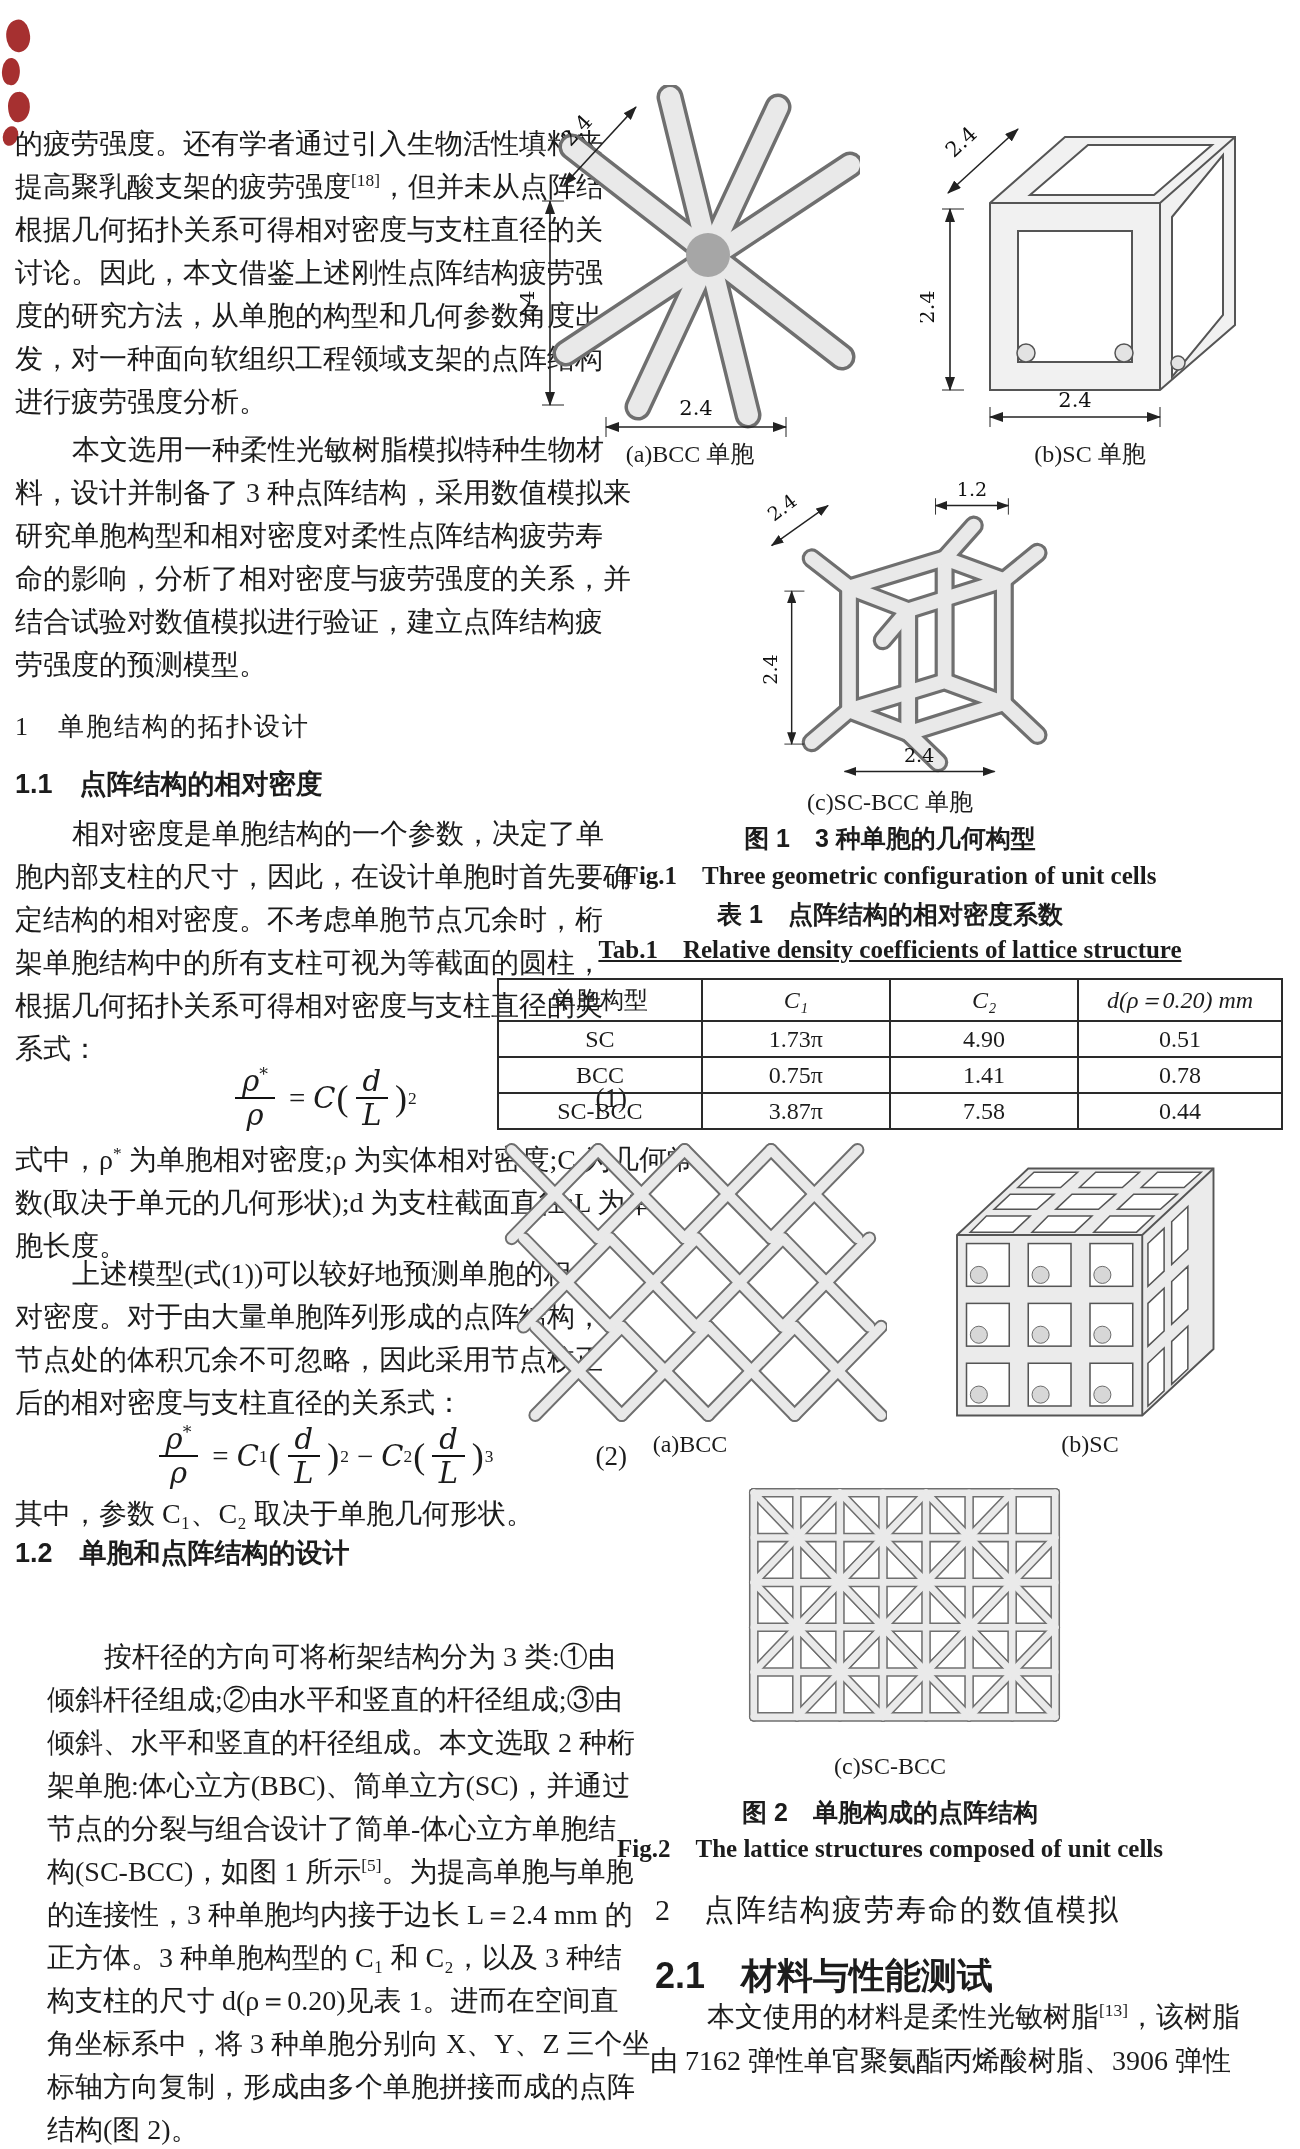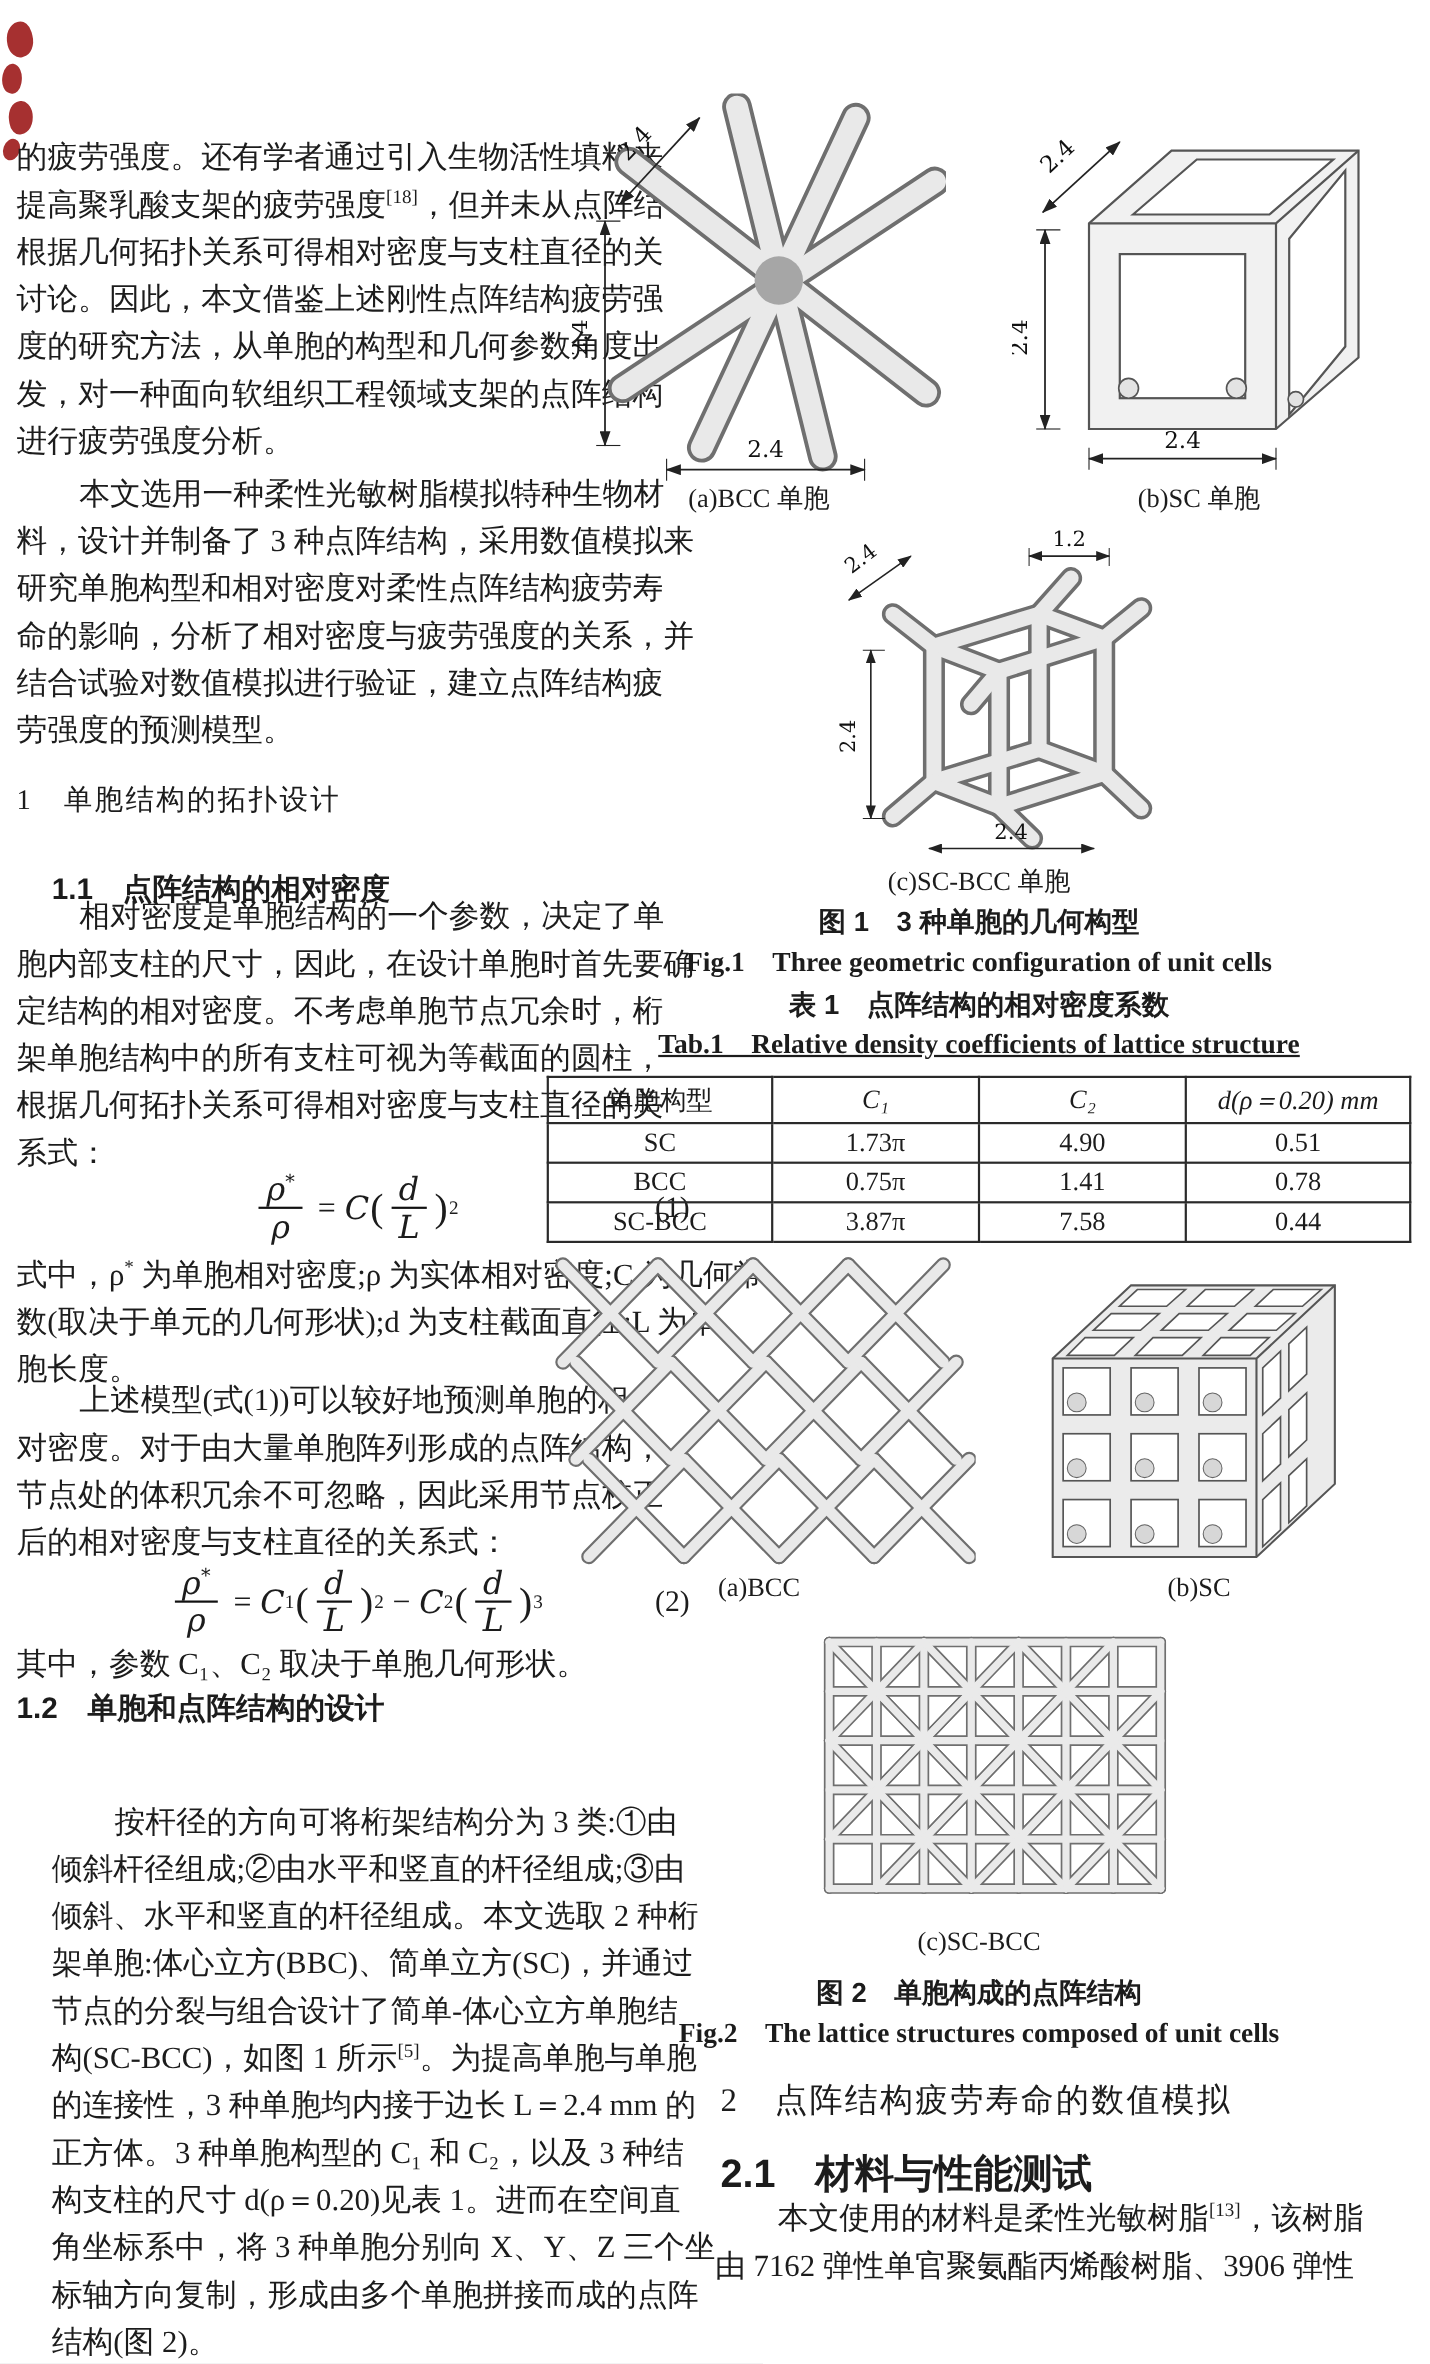--- a/index.html
+++ b/index.html
@@ -74,21 +74,21 @@
   <div class="para" style="top:428px;">
     <div class="line indent">本文选用一种柔性光敏树脂模拟特种生物材</div>
     <div class="line">料，设计并制备了 3 种点阵结构，采用数值模拟来</div>
     <div class="line">研究单胞构型和相对密度对柔性点阵结构疲劳寿</div>
     <div class="line">命的影响，分析了相对密度与疲劳强度的关系，并</div>
     <div class="line">结合试验对数值模拟进行验证，建立点阵结构疲</div>
     <div class="line">劳强度的预测模型。</div>
   </div>
 
   <div class="h-sec" style="top:705px;">1　单胞结构的拓扑设计</div>
-  <div class="h-sub" style="top:788px;margin-left:32px;">1.1　点阵结构的相对密度</div>
+  <div class="h-sub" style="top:764px;">1.1　点阵结构的相对密度</div>
 
   <div class="para" style="top:812px;">
     <div class="line indent">相对密度是单胞结构的一个参数，决定了单</div>
     <div class="line">胞内部支柱的尺寸，因此，在设计单胞时首先要确</div>
     <div class="line">定结构的相对密度。不考虑单胞节点冗余时，桁</div>
     <div class="line">架单胞结构中的所有支柱可视为等截面的圆柱，</div>
     <div class="line">根据几何拓扑关系可得相对密度与支柱直径的关</div>
     <div class="line">系式：</div>
   </div>
 

